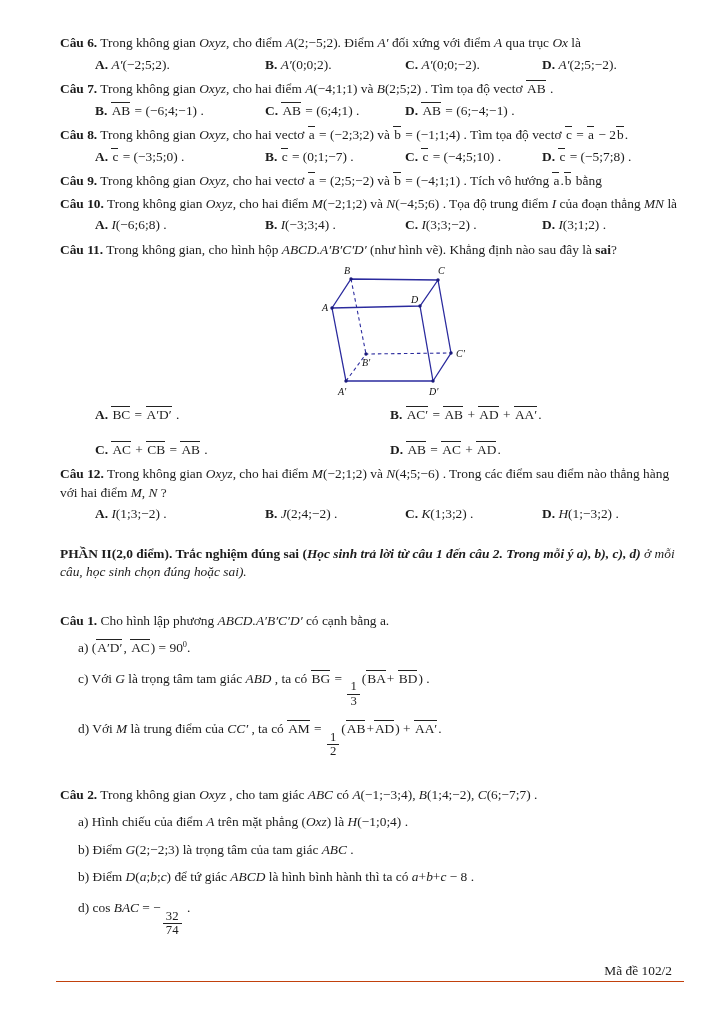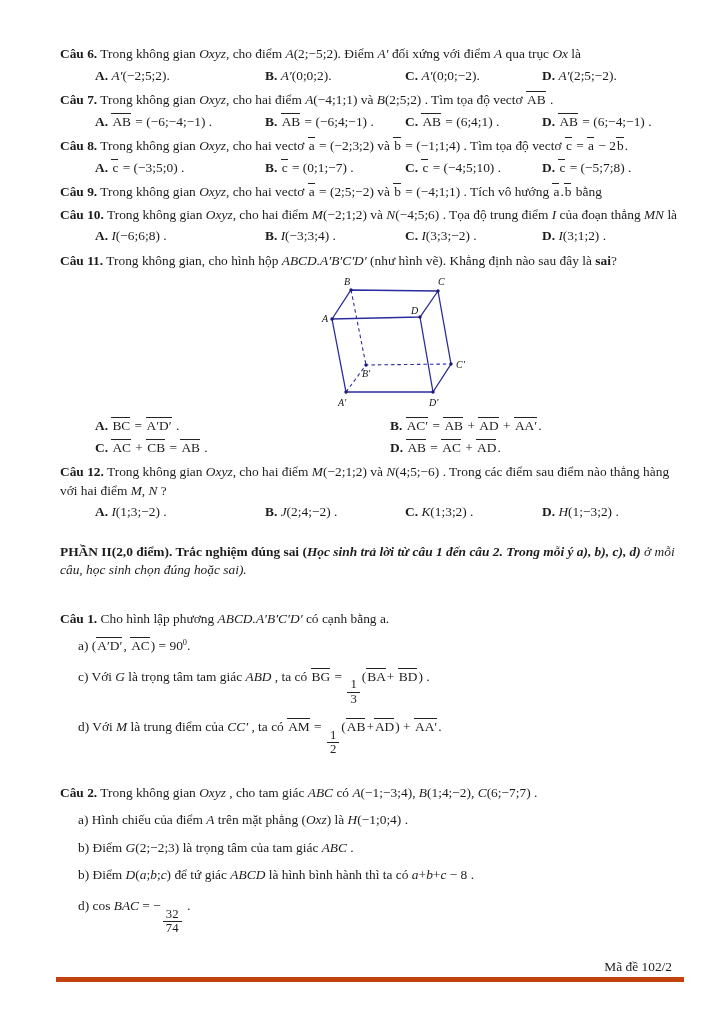--- a/index.html
+++ b/index.html
@@ -6,21 +6,21 @@
   html, body { background: #ffffff; }
   body {
     width: 724px; height: 1024px;
     position: relative;
     overflow: hidden;
     font-family: "Liberation Serif", "DejaVu Serif", serif;
     font-size: 13.4px;
     line-height: 1.38;
     color: #1c1c1c;
   }
-  .page { padding: 45px 44px 0 60px; }
+  .page { padding: 34px 44px 0 60px; }
   .b  { font-weight: 700; }
   .i  { font-style: italic; }
   .bi { font-weight: 700; font-style: italic; }
   .vec {
     position: relative;
     display: inline-block;
     padding: 1px 1px 0 1px;
     line-height: 1.15;
   }
   .vec::before {
@@ -41,42 +41,42 @@
   }
   .frac .fn { border-bottom: 1px solid #222; padding: 0 3px; }
   .frac .fd { padding: 0 3px; }
 
   .q { margin-bottom: 4px; }
   .stem { margin-bottom: 2px; }
   .opts {
     display: grid;
     padding-left: 35px;
     margin: 3px 0 6px 0;
-    row-gap: 3px;
+    row-gap: 16px;
   }
   .c4 { grid-template-columns: 170px 140px 137px auto; }
   .c2 { grid-template-columns: 295px auto; }
   .opt .lab { font-weight: 700; }
 
   .figure-wrap { width: 212px; margin: 5px 0 4px 238px; }
   .figure-wrap svg { display: block; }
   .fig-label { font-style: italic; font-size: 10px; fill: #111; font-family: "Liberation Serif", serif; }
 
   .part2-head { margin-top: 21px; margin-bottom: 14px; }
   .p2q { margin-top: 0; }
   .p2-stem { margin-top: 27px; }
   .p2-stem.first { margin-top: 30px; }
   .item { margin: 9px 0 9px 18px; }
   .item.tall { margin: 12px 0 12px 18px; }
 
   .footer {
     position: absolute;
     left: 56px; right: 40px; bottom: 42px;
     text-align: right;
-    border-bottom: 5px solid #c2410c;
+    border-bottom: 1px solid #c2410c;
     padding-bottom: 1px;
     padding-right: 12px;
   }
 </style>
 </head>
 <body>
 
 <div class="page">
 
   <div class="q">
@@ -85,21 +85,20 @@
       <div class="opt"><span class="lab">A.</span> <span><span class="i">A′</span><span>(−2;5;2).</span></span></div>
       <div class="opt"><span class="lab">B.</span> <span><span class="i">A′</span><span>(0;0;2).</span></span></div>
       <div class="opt"><span class="lab">C.</span> <span><span class="i">A′</span><span>(0;0;−2).</span></span></div>
       <div class="opt"><span class="lab">D.</span> <span><span class="i">A′</span><span>(2;5;−2).</span></span></div>
     </div>
   </div>
 
   <div class="q">
     <p class="stem"><span class="b">Câu 7.</span><span> Trong không gian </span><span class="i">Oxyz</span><span>, cho hai điểm </span><span class="i">A</span><span>(−4;1;1) và </span><span class="i">B</span><span>(2;5;2) . Tìm tọa độ vectơ </span><span class="vec">AB</span><span> .</span></p>
     <div class="opts c4">
-      <div class="opt"><span class="lab">A.</span> <span><span class="vec">AB</span><span> = (−6;−4;−1) .</span></span></div>
       <div class="opt"><span class="lab">B.</span> <span><span class="vec">AB</span><span> = (−6;4;−1) .</span></span></div>
       <div class="opt"><span class="lab">C.</span> <span><span class="vec">AB</span><span> = (6;4;1) .</span></span></div>
       <div class="opt"><span class="lab">D.</span> <span><span class="vec">AB</span><span> = (6;−4;−1) .</span></span></div>
     </div>
   </div>
 
   <div class="q">
     <p class="stem"><span class="b">Câu 8.</span><span> Trong không gian </span><span class="i">Oxyz</span><span>,  cho hai vectơ </span><span class="vec">a</span><span> = (−2;3;2)  và </span><span class="vec">b</span><span> = (−1;1;4) . Tìm tọa độ vectơ </span><span class="vec">c</span><span> = </span><span class="vec">a</span><span> − 2</span><span class="vec">b</span><span>.</span></p>
     <div class="opts c4">
       <div class="opt"><span class="lab">A.</span> <span><span class="vec">c</span><span> = (−3;5;0) .</span></span></div>

